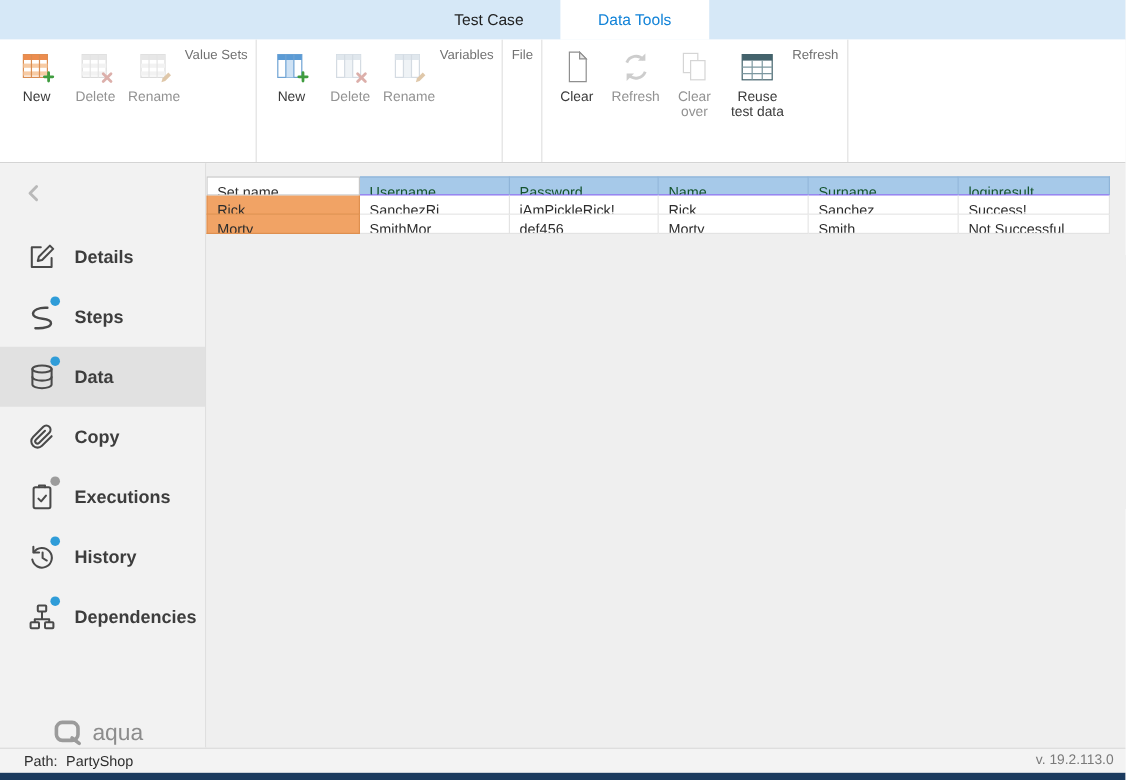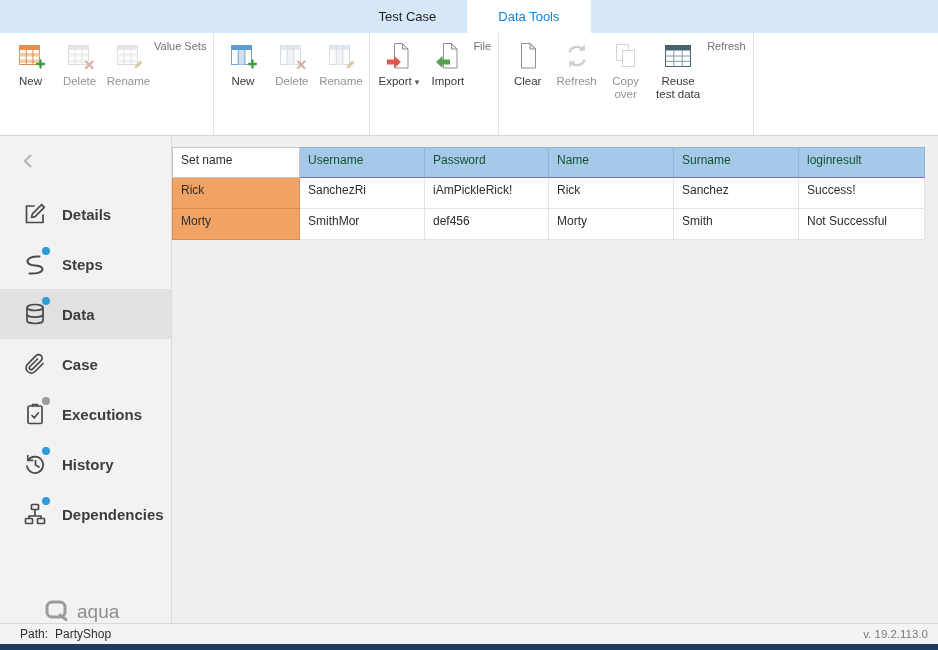--- a/index.html
+++ b/index.html
@@ -41,21 +41,21 @@
   .icon-wrap { position:relative; width:24px; height:24px; flex:0 0 24px; }
   .dot { position:absolute; top:-5px; right:-3px; width:8px; height:8px; border-radius:50%; }
   .dot.blue { background:#2f9cd8; }
   .dot.gray { background:#9c9c9c; }
   .logo { margin-top:auto; margin-bottom:0; margin-left:44px; display:flex; align-items:flex-end; gap:7px; color:#8c8c8c; font-size:19px; }
 
   .content { flex:1; background:#efefef; padding-top:11px; overflow:hidden; }
 
   
   .datatable { display:grid; grid-template-columns:128px 125px 124px 125px 125px 126px; width:max-content; font-size:12px; color:#2d2d2d; }
-  .th, .td { height:31px; line-height:25px; padding:0 8px; white-space:nowrap; overflow:hidden; }
+  .th, .td { height:16px; line-height:25px; padding:0 8px; white-space:nowrap; overflow:hidden; }
   .th.first { background:#fff; border:1px solid #c6c6c6; }
   .th.blue { background:#a6c9e9; color:#14532d; border-top:1px solid #8fb4d8; border-right:1px solid #8fb4d8; border-bottom:1px solid #8b5cf6; }
   .td { background:#fff; border-right:1px solid #e3e3e3; border-bottom:1px solid #e3e3e3; }
   .td.set { background:#f1a365; border-right:1px solid #de8f4f; border-bottom:1px solid #de8f4f; border-left:1px solid #de8f4f; }
 
   
   .statusbar { flex:0 0 21px; background:#f3f3f3; border-top:1px solid #d9d9d9; display:flex; align-items:center; justify-content:space-between; font-size:12px; color:#2e2e2e; padding:0 10px 0 20px; }
   .pathwrap { display:flex; gap:7px; }
   .version { color:#7a7a7a; font-size:11.5px; }
   .bottomstrip { flex:0 0 6px; background:#1b3a5e; }
@@ -155,45 +155,24 @@
             <rect x="3.5" y="4.5" width="20" height="4.5" fill="#c4d4e4"></rect>
             <rect x="10.2" y="9" width="6.7" height="14.5" fill="#e2eaf2"></rect>
             <line x1="10.2" y1="4.5" x2="10.2" y2="23.5" stroke="#aebfd0"></line>
             <line x1="16.9" y1="4.5" x2="16.9" y2="23.5" stroke="#aebfd0"></line>
             <path d="M20.5 27.5l1-3.2 4.8-4.8 2.2 2.2-4.8 4.8z" fill="#cf9a55"></path>
           </svg>
         </div>
         <div class="rtext">Rename</div>
       </div>
     </div>
+    <div class="rgroup-label">Variables</div>
   </div>
 
   <div class="rgroup">
-    <div class="rbuttons">
-      <div class="rbtn">
-        <div class="ricon">
-          <svg width="30" height="30" viewBox="0 0 30 30">
-            <path d="M10.5 2.5h8l5.5 5.5v19H10.5z" fill="#fff" stroke="#8f8f8f"></path>
-            <path d="M18.5 2.5V8H24z" fill="#e9e9e9" stroke="#8f8f8f"></path>
-            <path d="M3 18.5h7.5V15l6.5 6-6.5 6v-3.5H3z" fill="#e2574c"></path>
-          </svg>
-        </div>
-        <div class="rtext"><span>Export</span><span class="caret">▾</span></div>
-      </div>
-      <div class="rbtn">
-        <div class="ricon">
-          <svg width="30" height="30" viewBox="0 0 30 30">
-            <path d="M10.5 2.5h8l5.5 5.5v19H10.5z" fill="#fff" stroke="#8f8f8f"></path>
-            <path d="M18.5 2.5V8H24z" fill="#e9e9e9" stroke="#8f8f8f"></path>
-            <path d="M17 18.5H9.5V15L3 21l6.5 6v-3.5H17z" fill="#56a152"></path>
-          </svg>
-        </div>
-        <div class="rtext">Import</div>
-      </div>
-    </div>
     <div class="rgroup-label">File</div>
   </div>
 
   <div class="rgroup">
     <div class="rbuttons">
       <div class="rbtn">
         <div class="ricon">
           <svg width="30" height="30" viewBox="0 0 30 30">
             <path d="M8.5 2.5h8.5l5.5 5.5v19H8.5z" fill="#fff" stroke="#8f8f8f"></path>
             <path d="M17 2.5V8h5.5z" fill="#e9e9e9" stroke="#8f8f8f"></path>
@@ -212,21 +191,21 @@
         </div>
         <div class="rtext">Refresh</div>
       </div>
       <div class="rbtn disabled">
         <div class="ricon">
           <svg width="30" height="30" viewBox="0 0 30 30">
             <rect x="5.5" y="3.5" width="12" height="16" fill="#fff" stroke="#b3b3b3"></rect>
             <rect x="11.5" y="9.5" width="12" height="16" fill="#fff" stroke="#b3b3b3"></rect>
           </svg>
         </div>
-        <div class="rtext">Copy over</div>
+        <div class="rtext">Clear over</div>
       </div>
       <div class="rbtn wide">
         <div class="ricon">
           <svg width="30" height="30" viewBox="0 0 30 30">
             <rect x="2.5" y="4.5" width="25" height="21" fill="#fff" stroke="#44636c"></rect>
             <rect x="2.5" y="4.5" width="25" height="5" fill="#44636c"></rect>
             <line x1="10.8" y1="9.5" x2="10.8" y2="25.5" stroke="#7d98a0"></line>
             <line x1="19.2" y1="9.5" x2="19.2" y2="25.5" stroke="#7d98a0"></line>
             <line x1="2.5" y1="15" x2="27.5" y2="15" stroke="#7d98a0"></line>
             <line x1="2.5" y1="20.3" x2="27.5" y2="20.3" stroke="#7d98a0"></line>
@@ -281,21 +260,21 @@
         </span>
         <span>Data</span>
       </div>
 
       <div class="nav-item">
         <span class="icon-wrap">
           <svg width="24" height="24" viewBox="0 0 24 24" fill="none" stroke="#4a4a4a" stroke-width="1.7" stroke-linecap="round" stroke-linejoin="round">
             <path d="M20 11.5l-8 8a5.2 5.2 0 0 1-7.4-7.4l8.5-8.5a3.5 3.5 0 0 1 5 5l-8.6 8.5a1.8 1.8 0 0 1-2.6-2.6L14.5 7"></path>
           </svg>
         </span>
-        <span>Case</span>
+        <span>Copy</span>
       </div>
 
       <div class="nav-item">
         <span class="icon-wrap">
           <span class="dot gray"></span>
           <svg width="24" height="24" viewBox="0 0 24 24" fill="none" stroke="#4a4a4a" stroke-width="1.7" stroke-linecap="round" stroke-linejoin="round">
             <rect x="5" y="4" width="14" height="17.5" rx="1.5"></rect>
             <path d="M9.5 4V2.5h5V4"></path>
             <path d="M9 13.5l2.3 2.3 4-4.8"></path>
           </svg>

